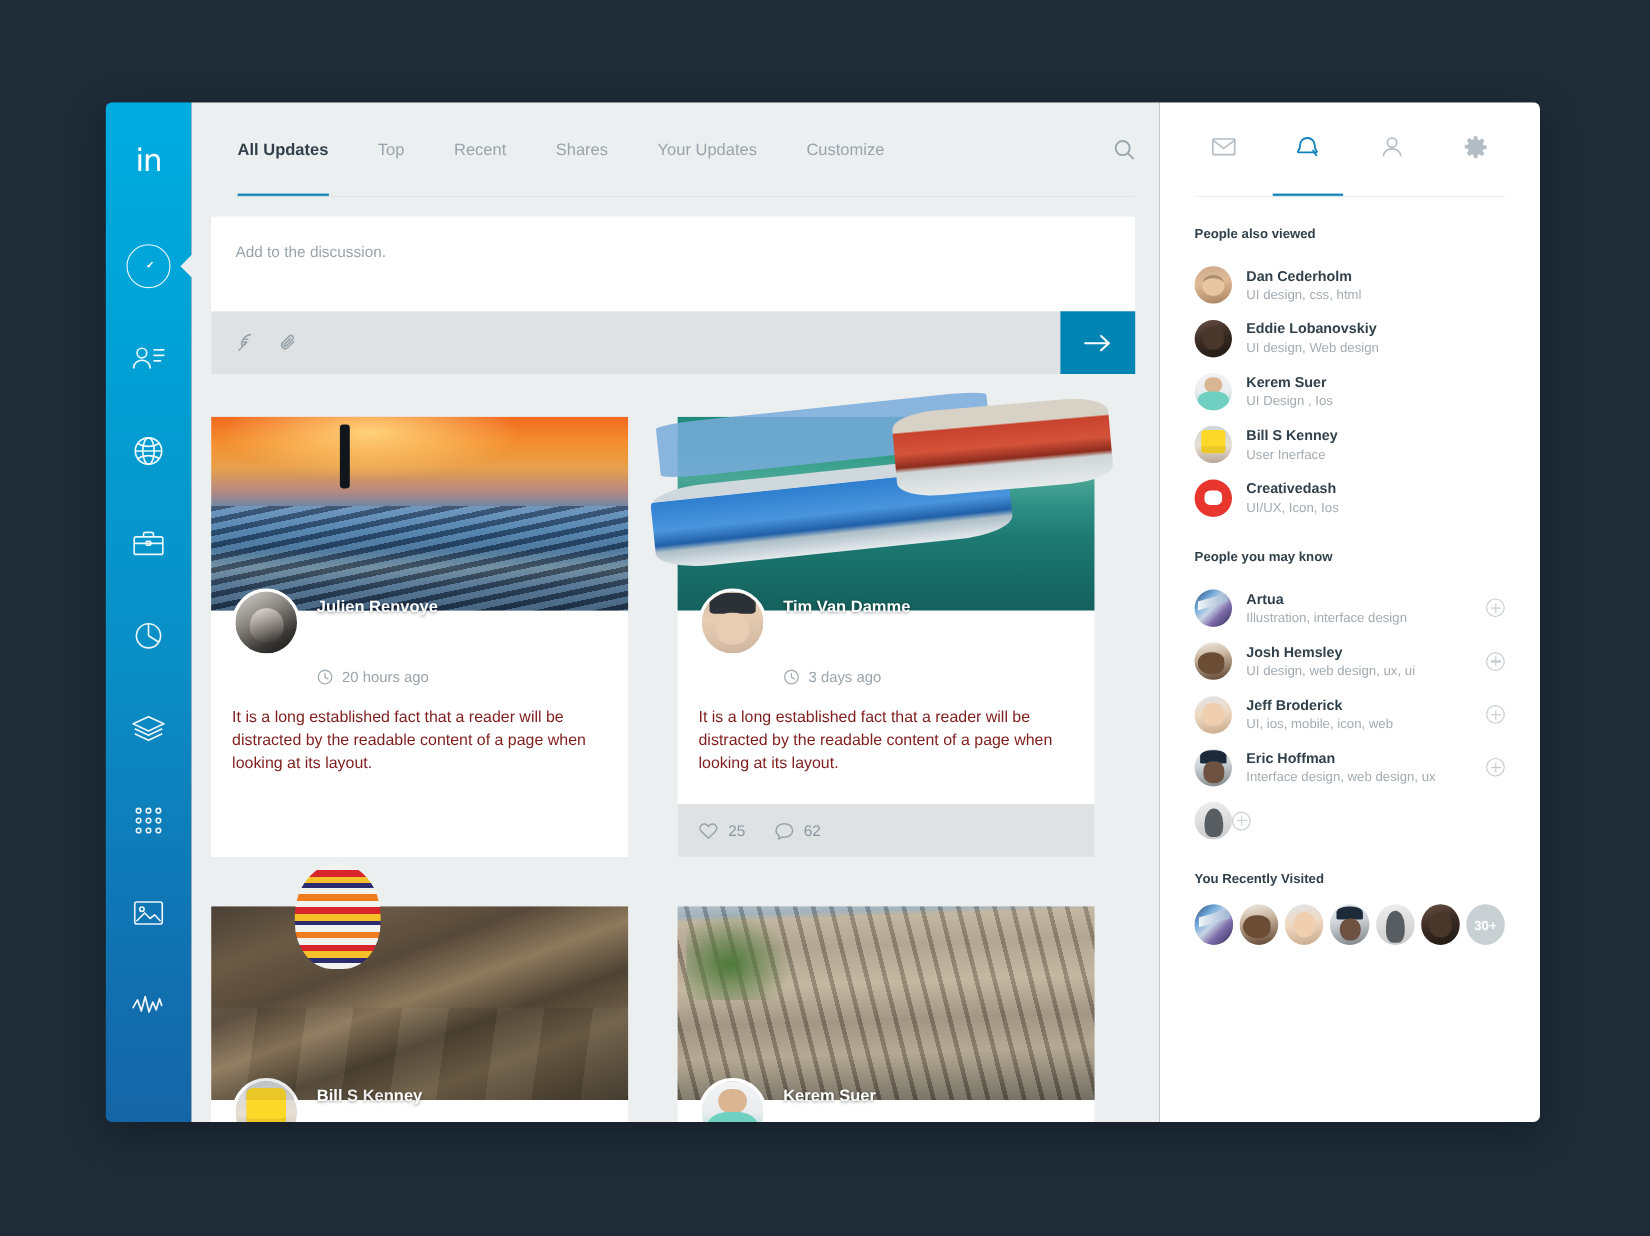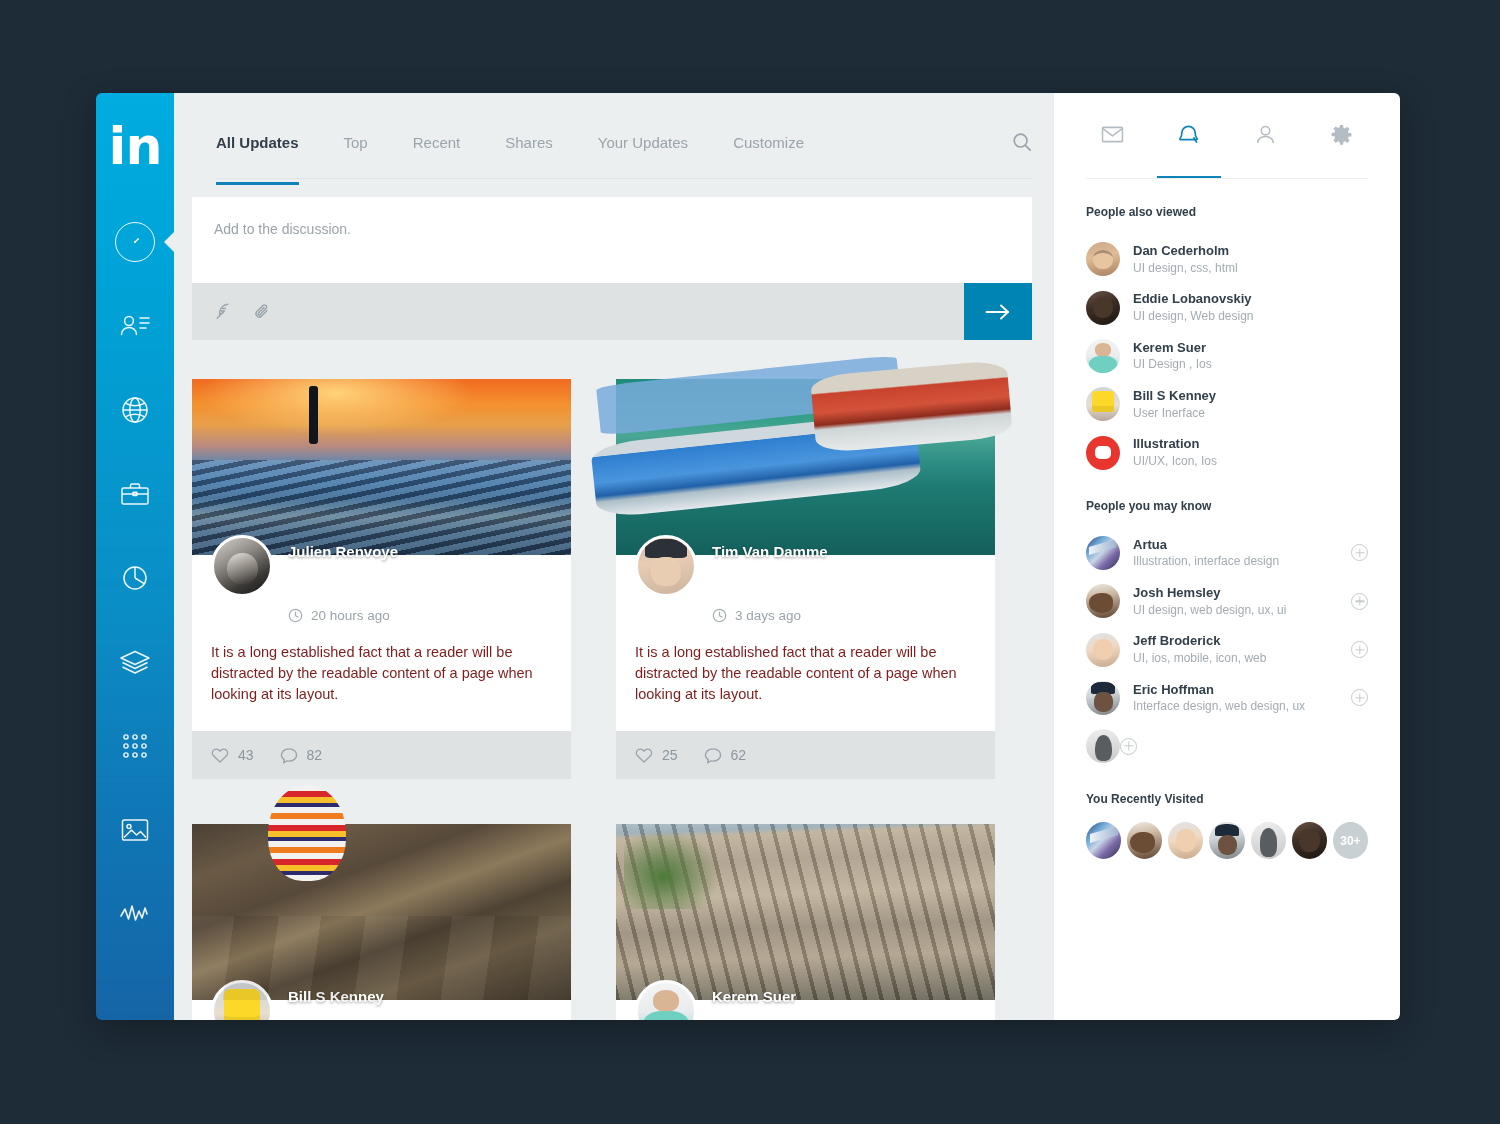--- a/index.html
+++ b/index.html
@@ -24,21 +24,21 @@
   
   .sidebar {
     width: 78px; flex: 0 0 78px;
     background: linear-gradient(180deg, #00ace0 0%, #00a2d6 22%, #0a8ec6 55%, #1075b4 80%, #1565a6 100%);
     position: relative;
     display: flex; flex-direction: column; align-items: center;
   }
   .logo {
     margin-top: 23px; height: 60px;
     display: flex; align-items: center; justify-content: center;
-    color: #fff; font-size: 52px; font-weight: bold; letter-spacing: -1px;
+    color: #fff; font-size: 28px; font-weight: normal; letter-spacing: -1px;
     font-family: "DejaVu Sans", sans-serif;
     line-height: 1;
   }
   .nav-list { margin-top: 24px; width: 100%; }
   .nav-item {
     height: 84px; width: 100%;
     display: flex; align-items: center; justify-content: center;
     position: relative; cursor: pointer;
   }
   .nav-item svg { display:block; }
@@ -58,21 +58,21 @@
   
   .main {
     flex: 1 1 auto;
     background: #eceff0;
     position: relative;
     overflow: hidden;
   }
   .tabbar {
     height: 86px;
     padding: 12px 22px 0 42px;
-    display: flex; align-items: center;
+    display: flex; align-items: flex-end;
     position: relative;
   }
   .tabs { display: flex; align-items: center; height: 86px; flex: 1 1 auto; }
   .tab {
     font-size: 15px; color: #9aa4ab;
     margin-right: 45px; cursor: pointer;
     height: 86px; display: flex; align-items: center;
     position: relative; white-space: nowrap;
   }
   .tab.active { color: #31404a; font-weight: bold; }
@@ -512,34 +512,20 @@
             </div>
           </div>
           <div class="post-time">
             <svg width="15" height="15" viewBox="0 0 16 16" fill="none" stroke="#a7b0b6" stroke-width="1.3">
               <circle cx="8" cy="8" r="6.6"></circle>
                 <polyline points="8,4.4 8,8.2 10.7,9.7" stroke-linecap="round"></polyline>
             </svg>
             <span>20 hours ago</span>
           </div>
           <div class="post-body">It is a long established fact that a reader will be distracted by the readable content of a page when looking at its layout.</div>
-          <div class="post-foot">
-            <div class="stat">
-              <svg width="18" height="17" viewBox="0 0 20 18" fill="none" stroke="#9aa4ab" stroke-width="1.5" stroke-linejoin="round">
-                <path d="M10 16.2 2.8 9.3a4.3 4.3 0 0 1 6.1-6.1l1.1 1.1 1.1-1.1a4.3 4.3 0 0 1 6.1 6.1z"></path>
-              </svg>
-              <span>43</span>
-            </div>
-            <div class="stat">
-              <svg width="18" height="17" viewBox="0 0 20 18" fill="none" stroke="#9aa4ab" stroke-width="1.5" stroke-linejoin="round">
-                <path d="M10 1.6c-4.7 0-8.4 3-8.4 6.8 0 2.2 1.3 4.1 3.3 5.4l-.9 3.3 3.7-2a10 10 0 0 0 2.3.2c4.7 0 8.4-3 8.4-6.9S14.7 1.6 10 1.6z"></path>
-              </svg>
-              <span>82</span>
-            </div>
-          </div>
         </article>
 
         <article class="post">
           <div class="post-photo ph-boats">
             <div class="post-head">
               <div class="avatar-lg av-tim"></div>
               <div class="post-author">Tim Van Damme</div>
             </div>
           </div>
           <div class="post-time">
@@ -663,21 +649,21 @@
       <div class="person">
         <div class="avatar-sm av-bill"></div>
         <div class="person-txt">
           <div class="person-name">Bill S Kenney</div>
           <div class="person-role">User Inerface</div>
         </div>
       </div>
       <div class="person">
         <div class="avatar-sm av-creative"></div>
         <div class="person-txt">
-          <div class="person-name">Illustration</div>
+          <div class="person-name">Creativedash</div>
           <div class="person-role">UI/UX, Icon, Ios</div>
         </div>
       </div>
 
       <div class="section-gap"></div>
 
       <div class="rail-title">People you may know</div>
 
       <div class="person">
         <div class="avatar-sm av-artua"></div>

